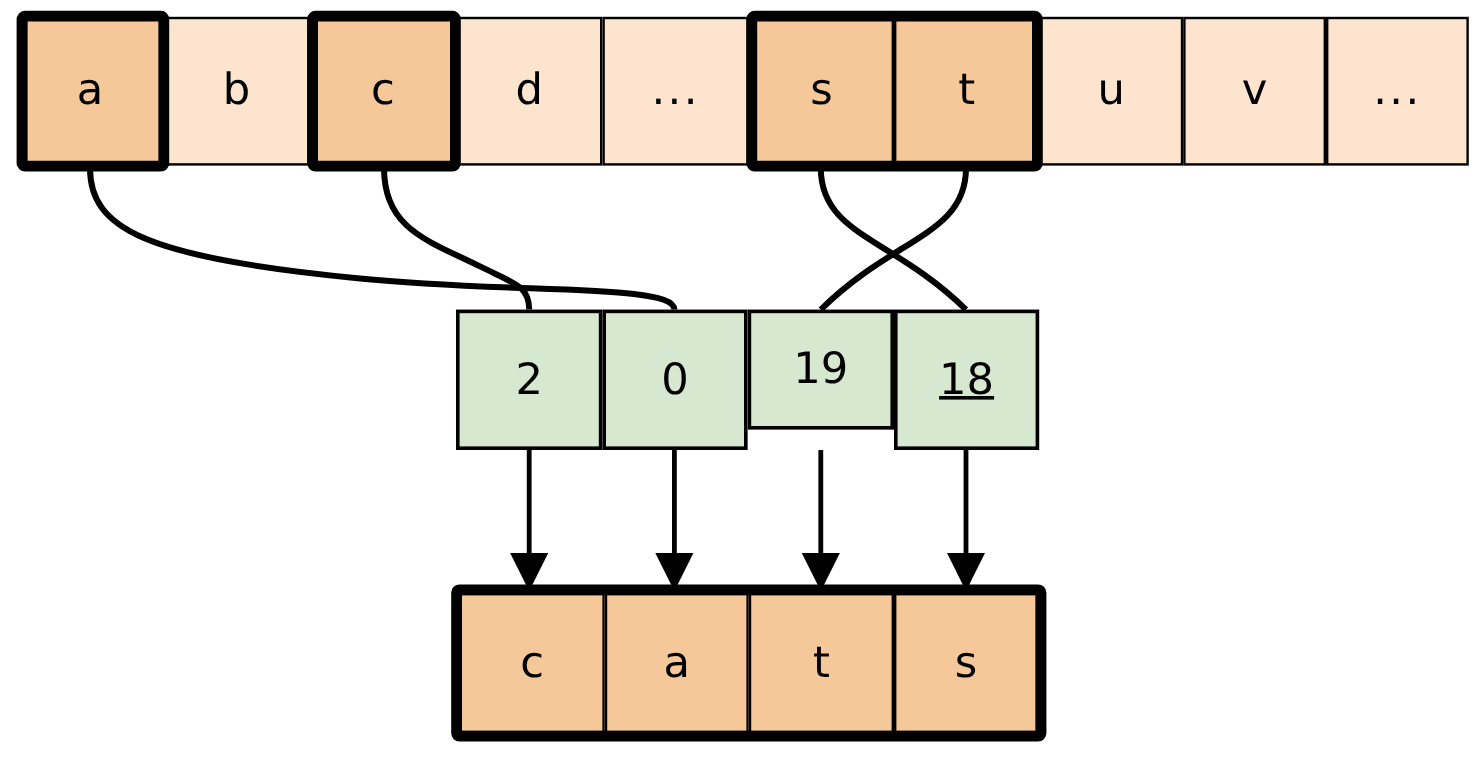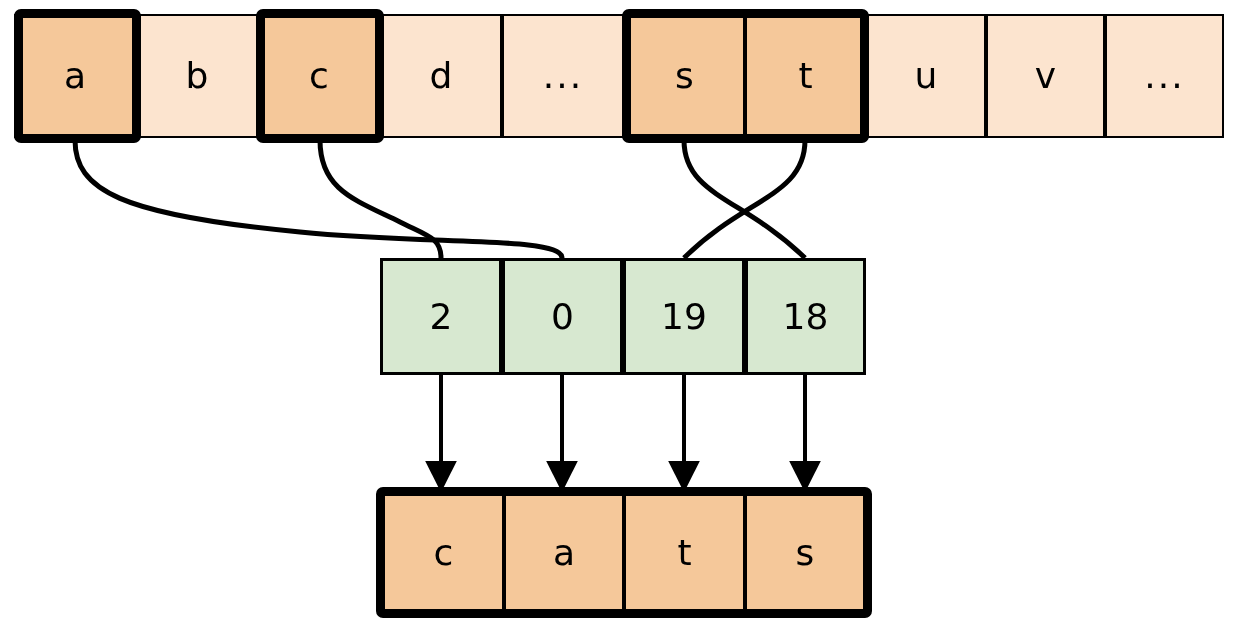--- a/index.html
+++ b/index.html
@@ -126,22 +126,22 @@
     <div class="cell alpha-cell ellipsis-cell" style="left:1105px; top:14px; width:119px; height:124px;">...</div>
 
     <div class="hl-box" style="left:14px;  top:9px; width:127px; height:134px;"></div>
     <div class="hl-box" style="left:256px; top:9px; width:128px; height:134px;"></div>
     <div class="hl-box" style="left:622px; top:9px; width:247px; height:134px;"></div>
   </div>
 
   <div id="index-row">
     <div class="cell index-cell" style="left:380px; top:258px; width:122px; height:117px;">2</div>
     <div class="cell index-cell" style="left:502px; top:258px; width:121px; height:117px;">0</div>
-    <div class="cell index-cell" style="left:623px; top:258px; width:122px; height:117px;">19</div>
-    <div class="cell index-cell" style="left:745px; top:258px; width:121px; height:117px;">18</div>
+    <div class="cell index-cell" style="left:623px; top:258px; width:122px; height:100px;">19</div>
+    <div class="cell index-cell" style="left:745px; top:258px; width:121px; height:117px;text-decoration:underline;">18</div>
   </div>
 
   <div id="result-row">
     <div class="cell result-cell" style="left:383px; top:494px; width:121px; height:117px;">c</div>
     <div class="cell result-cell" style="left:504px; top:494px; width:120px; height:117px;">a</div>
     <div class="cell result-cell" style="left:624px; top:494px; width:121px; height:117px;">t</div>
     <div class="cell result-cell" style="left:745px; top:494px; width:120px; height:117px;">s</div>
     <div id="result-outline" style="left:376px; top:487px; width:496px; height:131px;"></div>
   </div>
 

